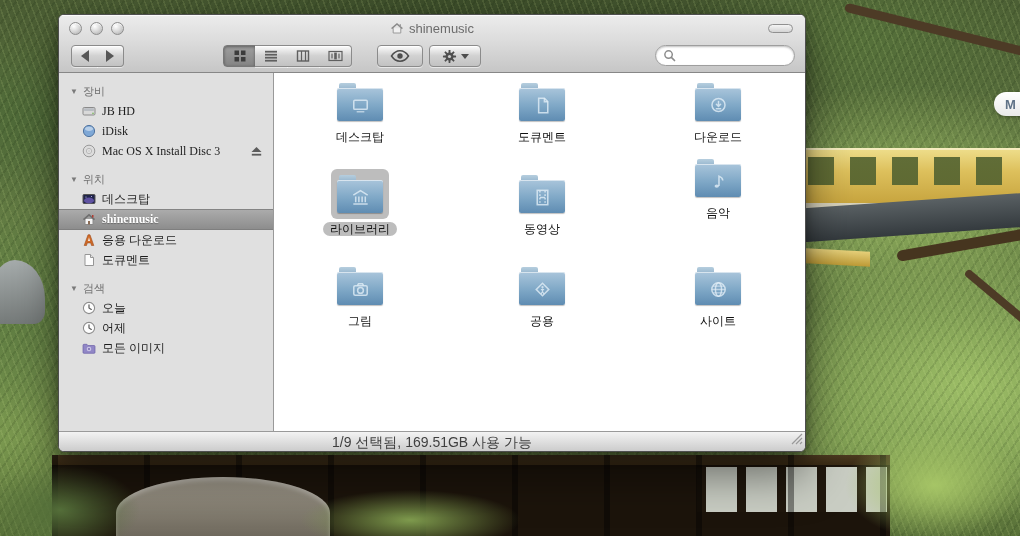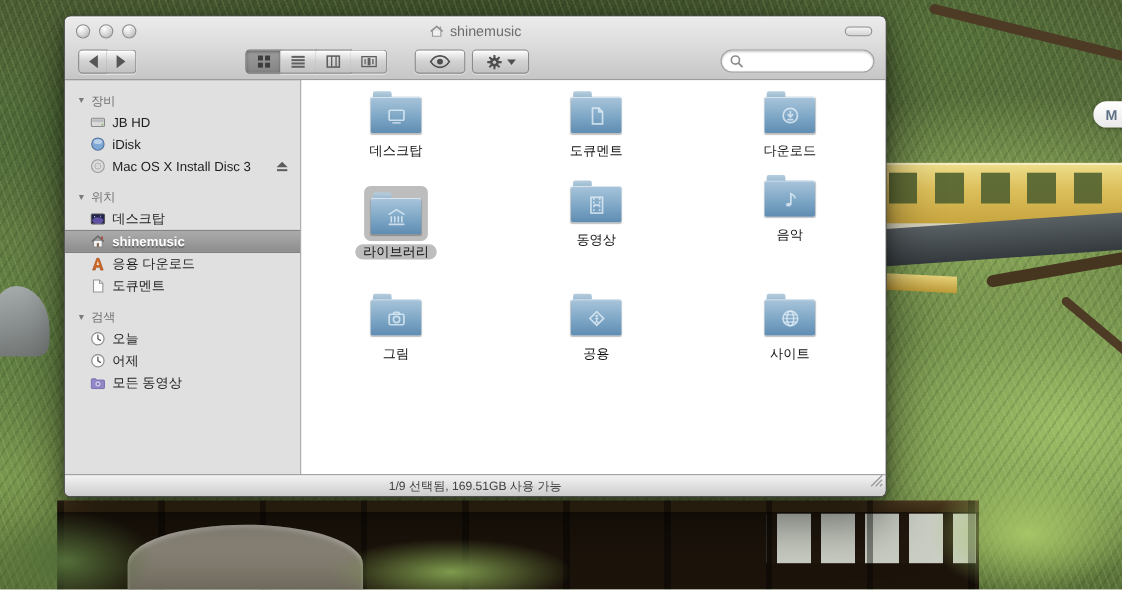--- a/index.html
+++ b/index.html
@@ -107,21 +107,21 @@
   .search input { border:none; outline:none; background:transparent; flex:1; min-width:0; font-size:12px; height:100%; font-family:"Liberation Sans",sans-serif; }
 
   
   .wbody { display:flex; height:358px; }
   .sidebar { width:215px; background:#e0e0e0; border-right:1px solid #999; padding-top:9px;
     font-size:12px; color:#1d1d1d; overflow:hidden; }
   .sb-section { margin-bottom:9px; }
   .sb-header { height:19px; padding-left:11px; color:#6e6e6e; font-size:11px;
     display:flex; align-items:center; gap:5px; cursor:default; }
   .sb-tri { font-size:8px; color:#7a7a7a; }
-  .sb-row { height:20px; display:flex; align-items:center; padding-left:22px; gap:6px; position:relative; cursor:default; white-space:nowrap; }
+  .sb-row { height:20px; display:flex; align-items:center; padding-left:22px; gap:6px; position:relative; cursor:default; white-space:nowrap;font-family:Liberation Serif, serif; }
   .sb-row .sbicon { width:15px; display:flex; justify-content:center; flex:none; }
   .sb-row.sel { background:linear-gradient(#ababab,#8d8d8d); border-top:1px solid #848484; border-bottom:1px solid #7f7f7f;
     color:#fff; font-weight:bold; text-shadow:0 1px 1px rgba(0,0,0,.3); height:21px; }
   .eject { position:absolute; right:10px; top:4px; cursor:default; }
 
   .content { position:relative; flex:1; background:#fff; }
   .tile { position:absolute; width:130px; text-align:center; cursor:default; }
   .plate { width:58px; height:50px; margin:0 auto; border-radius:6px;
     display:flex; align-items:center; justify-content:center; }
   .tile.sel .plate { background:#bdbdbd; }
@@ -130,21 +130,21 @@
     background:linear-gradient(#b6cede,#94b4cd); }
   .fbody { position:absolute; top:5px; left:0; right:0; bottom:0; border-radius:2px;
     background:linear-gradient(180deg,#a9c5db 0%,#7ea7c6 55%,#5f8cb2 100%);
     box-shadow:inset 0 1px 0 rgba(255,255,255,.55), 0 1px 1px rgba(0,0,0,.25); }
   .fglyph { position:absolute; top:7px; left:0; right:0; bottom:0; display:flex; align-items:center; justify-content:center; }
   .flabel { margin-top:2px; font-size:12px; line-height:16px; color:#111; }
   .flabel span { padding:0 7px; border-radius:8px; }
   .tile.sel .flabel span { background:#bdbdbd; }
 
   .statusbar { position:relative; height:21px; background:linear-gradient(#f3f3f3,#cacaca);
-    border-top:1px solid #9a9a9a; text-align:center; font-size:11px; color:#3f3f3f; line-height:20px; }
+    border-top:1px solid #9a9a9a; text-align:center; font-size:14px; color:#3f3f3f; line-height:20px; }
   .grip { position:absolute; right:2px; bottom:2px; cursor:default; }
 </style>
 </head>
 <body>
 
 <div class="stage">
 
   <div class="bg-base"></div>
   <div class="bg-needles"></div>
   <div class="bg-branch1"></div>
@@ -377,21 +377,21 @@
             <span>어제</span>
           </div>
           <div class="sb-row">
             <span class="sbicon">
                 <svg width="14" height="12" viewBox="0 0 14 12">
                   <path d="M1 3.2c0-.5.4-.9.9-.9h3l1 1.2h6.2c.5 0 .9.4.9.9v6c0 .5-.4.9-.9.9H1.9c-.5 0-.9-.4-.9-.9z" fill="#9187c6" stroke="#6c60a8" stroke-width="0.7"></path>
                   <circle cx="7" cy="7" r="2.3" fill="#c9c3e6"></circle>
                   <circle cx="7" cy="7" r="0.9" fill="#6c60a8"></circle>
                 </svg>
               </span>
-            <span>모든 동영상</span>
+            <span>모든 이미지</span>
           </div>
         </div>
       </aside>
 
       <main class="content">
 
         <div class="tile" style="left:21px;top:4px">
           <div class="plate">
               <div class="folder">
                 <div class="ftab"></div>
@@ -450,21 +450,21 @@
                     <path d="M4.5 9.5L12 4.8l7.5 4.7"></path>
                     <path d="M7 11v6M10.3 11v6M13.7 11v6M17 11v6"></path>
                     <path d="M4.5 18.7h15"></path>
                   </svg>
                 </span>
           </div>
             </div>
           <div class="flabel"><span>라이브러리</span></div>
         </div>
 
-        <div class="tile" style="left:203px;top:85px">
+        <div class="tile" style="left:203px;top:96px">
           <div class="plate">
               <div class="folder">
                 <div class="ftab"></div>
                 <div class="fbody"></div>
             <span class="fglyph">
                   <svg width="23" height="23" viewBox="0 0 24 24" fill="none" stroke="#e1edf6" stroke-opacity=".8" stroke-width="1.6">
                     <rect x="6.5" y="4.5" width="11" height="15"></rect>
                     <path d="M9.3 5v14M14.7 5v14" stroke-dasharray="1.8 1.8"></path>
                     <path d="M9.3 12h5.4"></path>
                   </svg>

